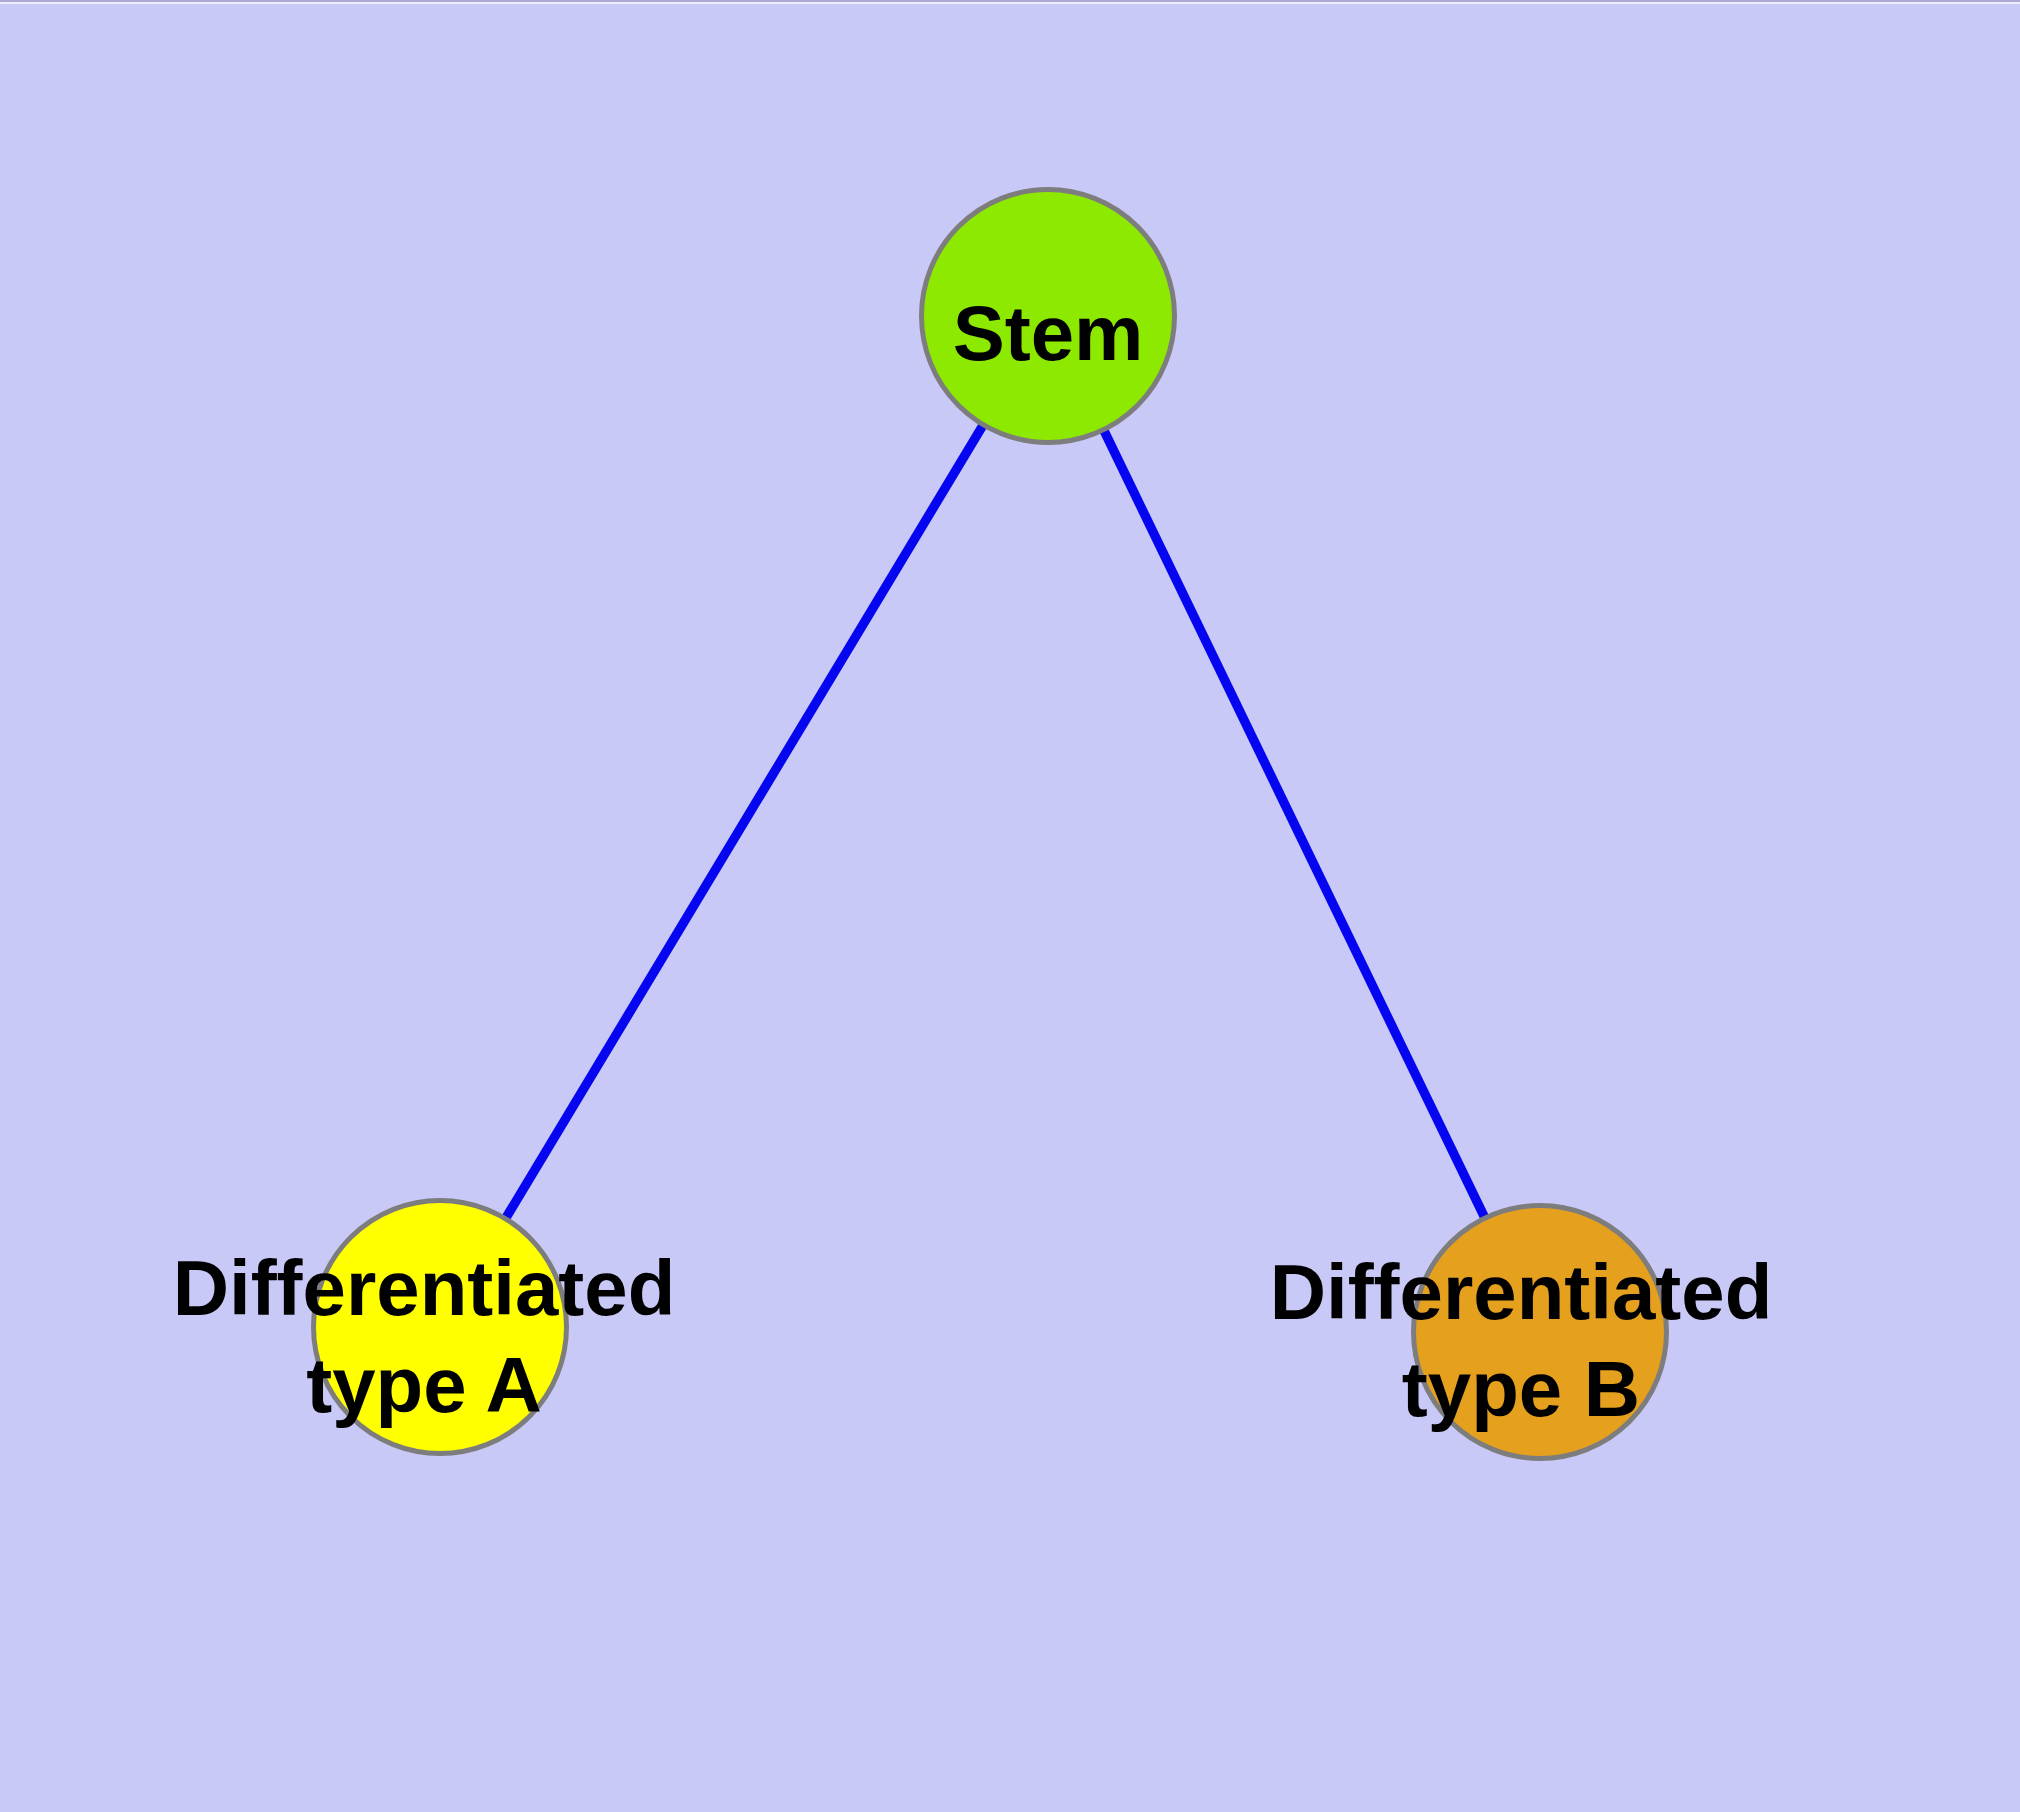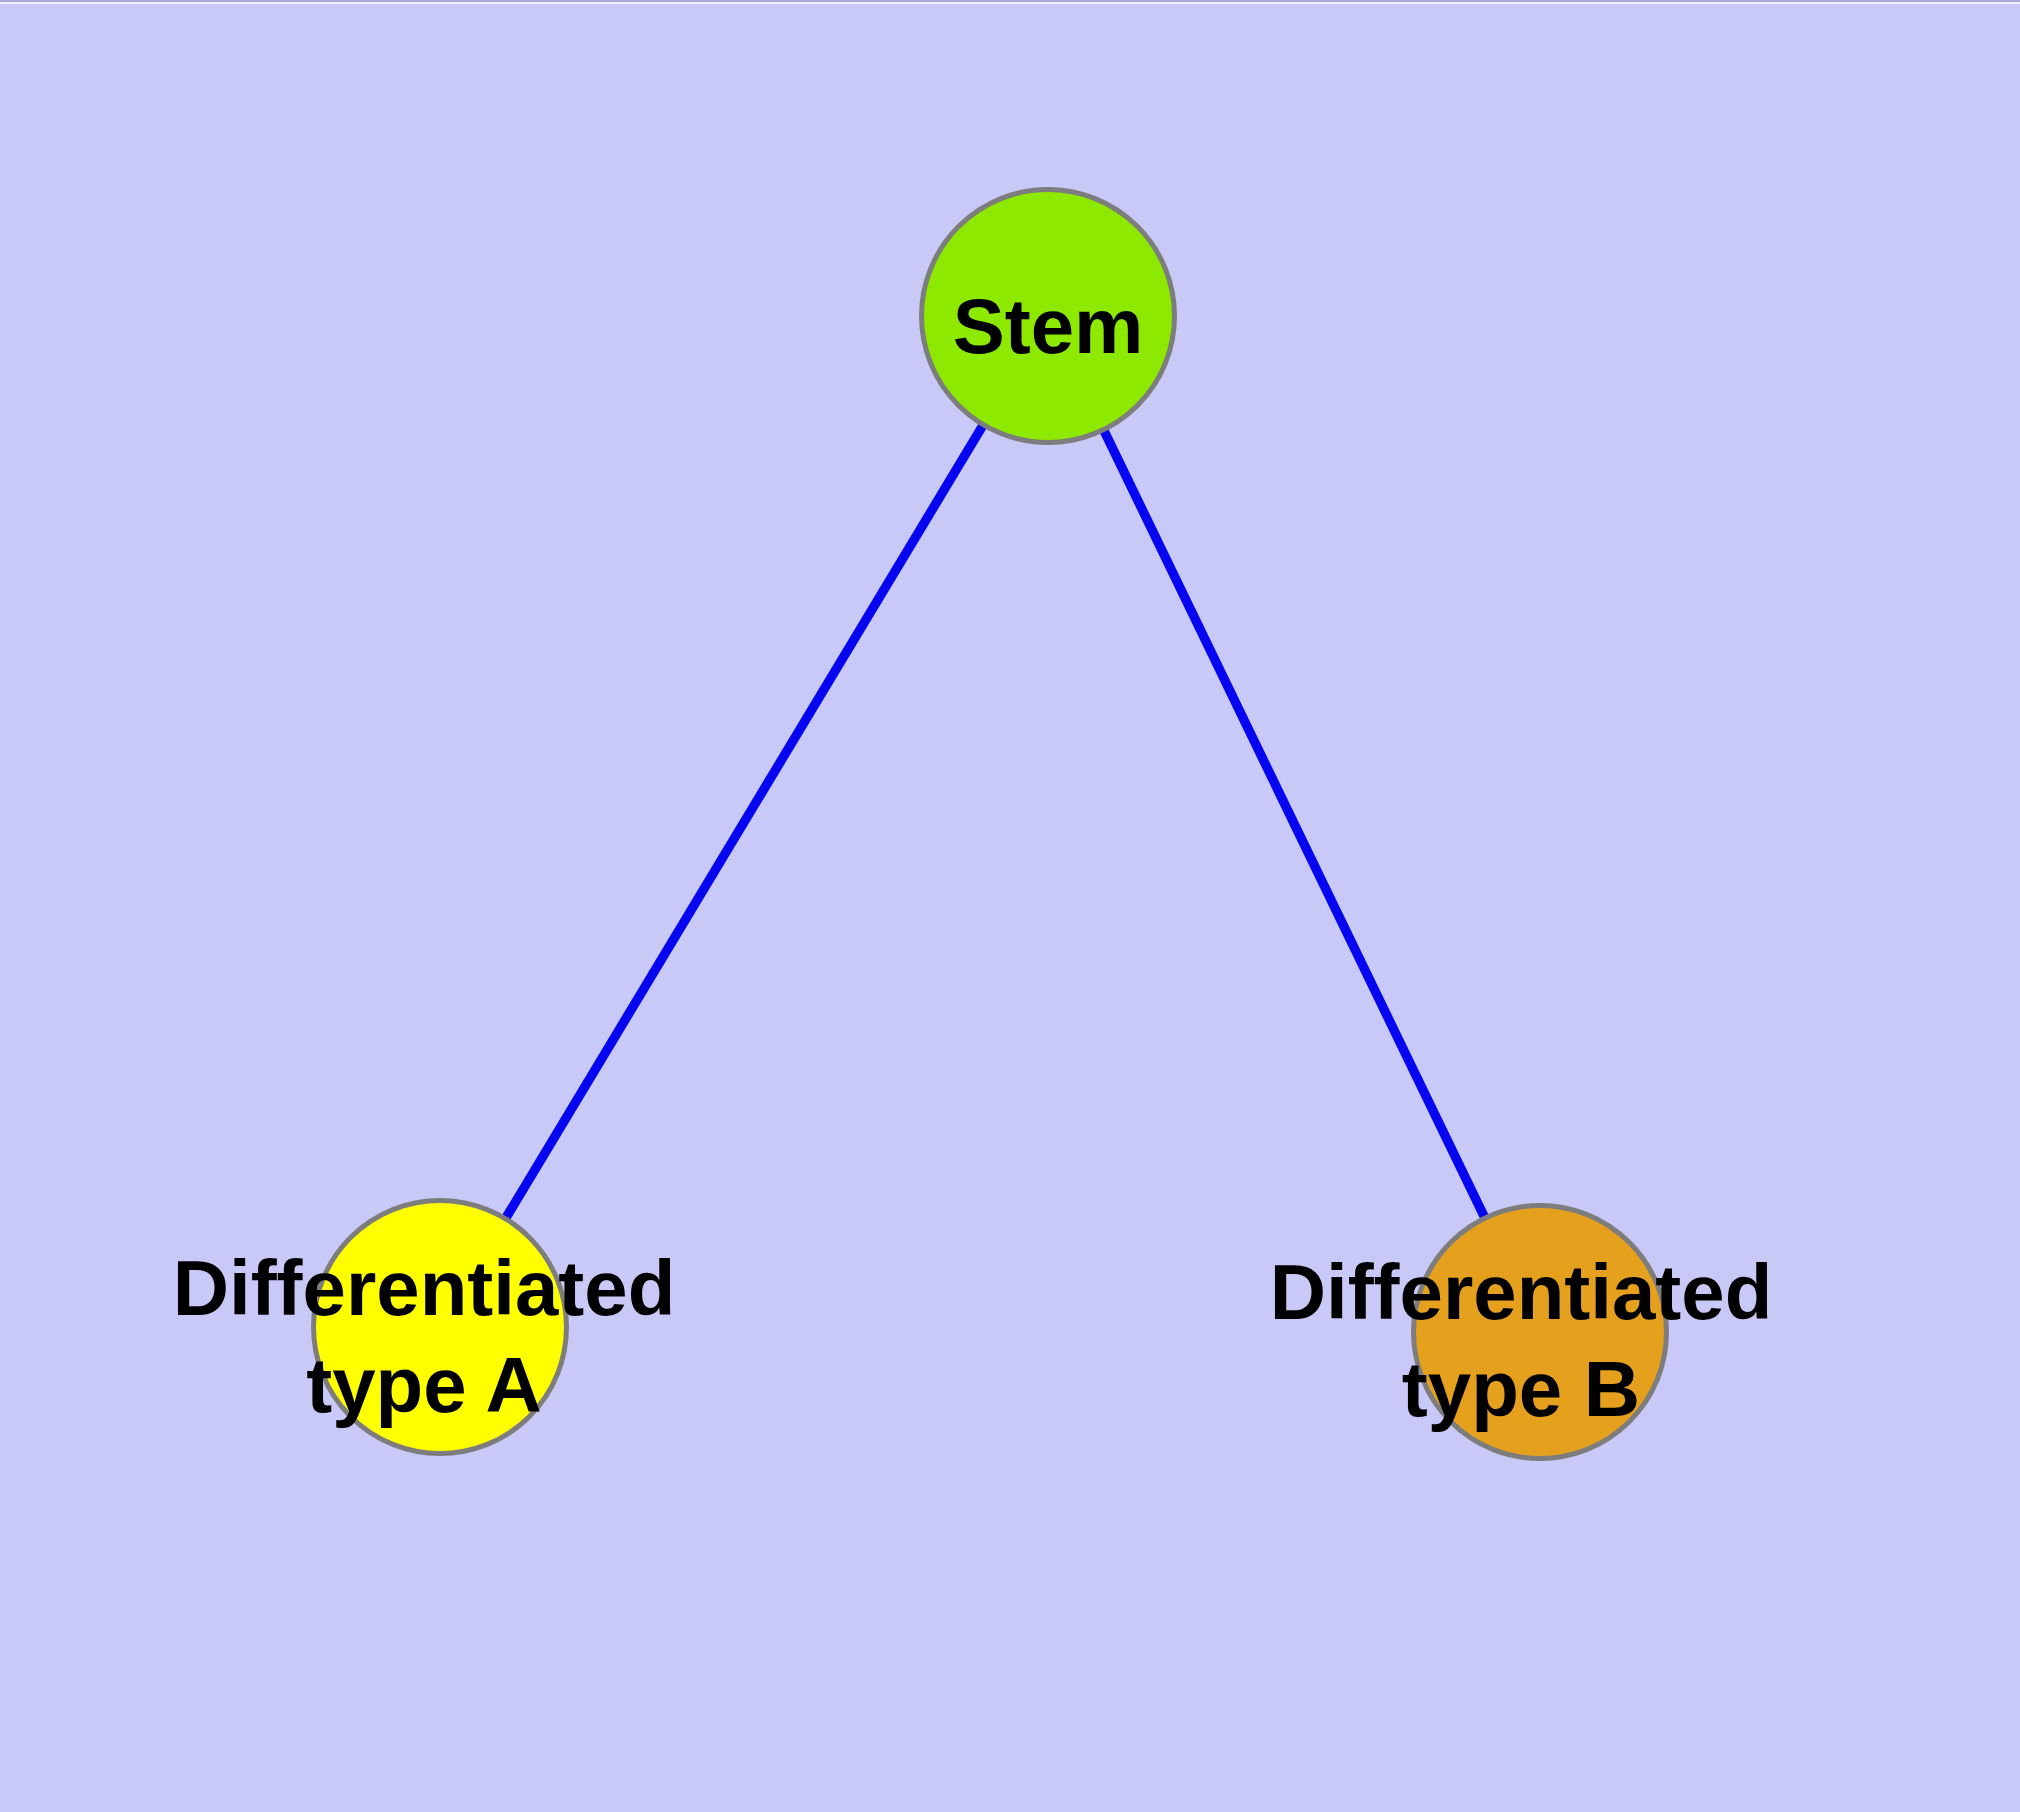--- a/index.html
+++ b/index.html
@@ -50,21 +50,21 @@
 </head>
 <body style="background: rgb(201, 201, 248);">
 
 <div id="canvas" style="width: 2021px; height: 1812px; background: rgb(201, 201, 248);">
   <svg id="edges" xmlns="http://www.w3.org/2000/svg" width="2021" height="1812" viewBox="0 0 2384 2138">
       <line x1="1237" y1="373" x2="519" y2="1566" stroke="#0505f0" stroke-width="11"></line>
       <line x1="1237" y1="373" x2="1817" y2="1572" stroke="#0505f0" stroke-width="11"></line>
     </svg>
   <div id="nodes">
       <div class="node" style="left: 1048px; top: 316px; width: 258px; height: 258px; background: rgb(141, 233, 0); border-color: rgb(125, 125, 125);"></div>
-      <div class="node-label" style="left: 1048px; top: 326px; text-align: right;">Stem</div>
+      <div class="node-label" style="left: 1048px; top: 333px; text-align: right;">Stem</div>
       <div class="node" style="left: 440px; top: 1327px; width: 258px; height: 258px; background: rgb(255, 255, 0); border-color: rgb(125, 125, 125);"></div>
       <div class="node-label" style="left: 424px; top: 1337px;">Differentiated
 type A</div>
       <div class="node" style="left: 1540px; top: 1332px; width: 258px; height: 258px; background: rgb(229, 160, 30); border-color: rgb(125, 125, 125);"></div>
       <div class="node-label" style="left: 1521px; top: 1341px;">Differentiated
 type B</div>
     </div>
   <div class="top-edge-dark"></div>
   <div class="top-edge-light"></div>
 </div>

